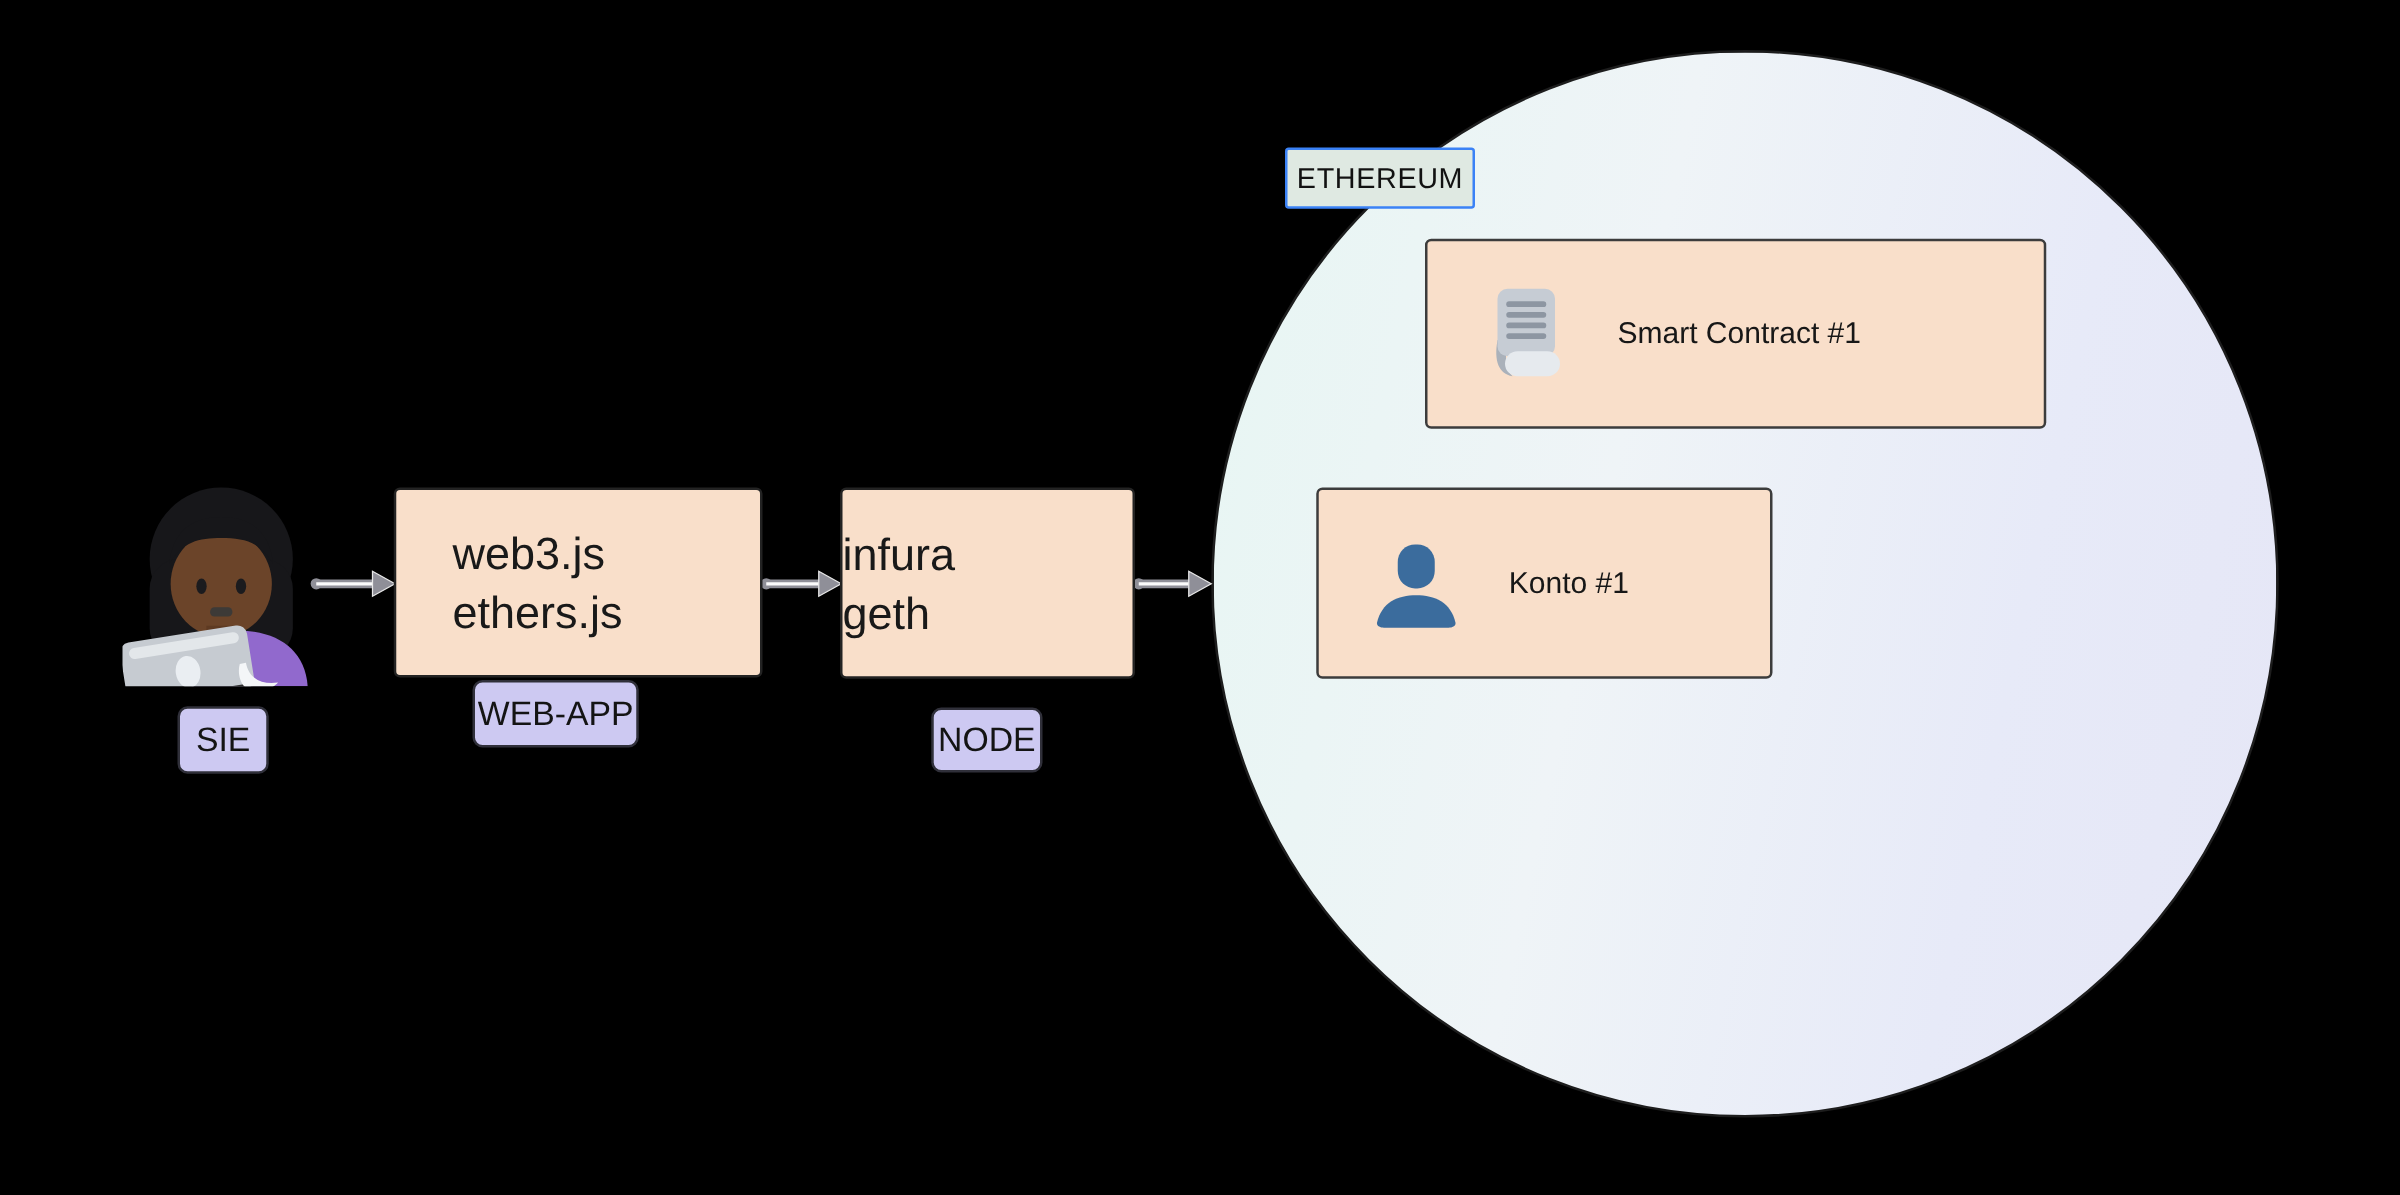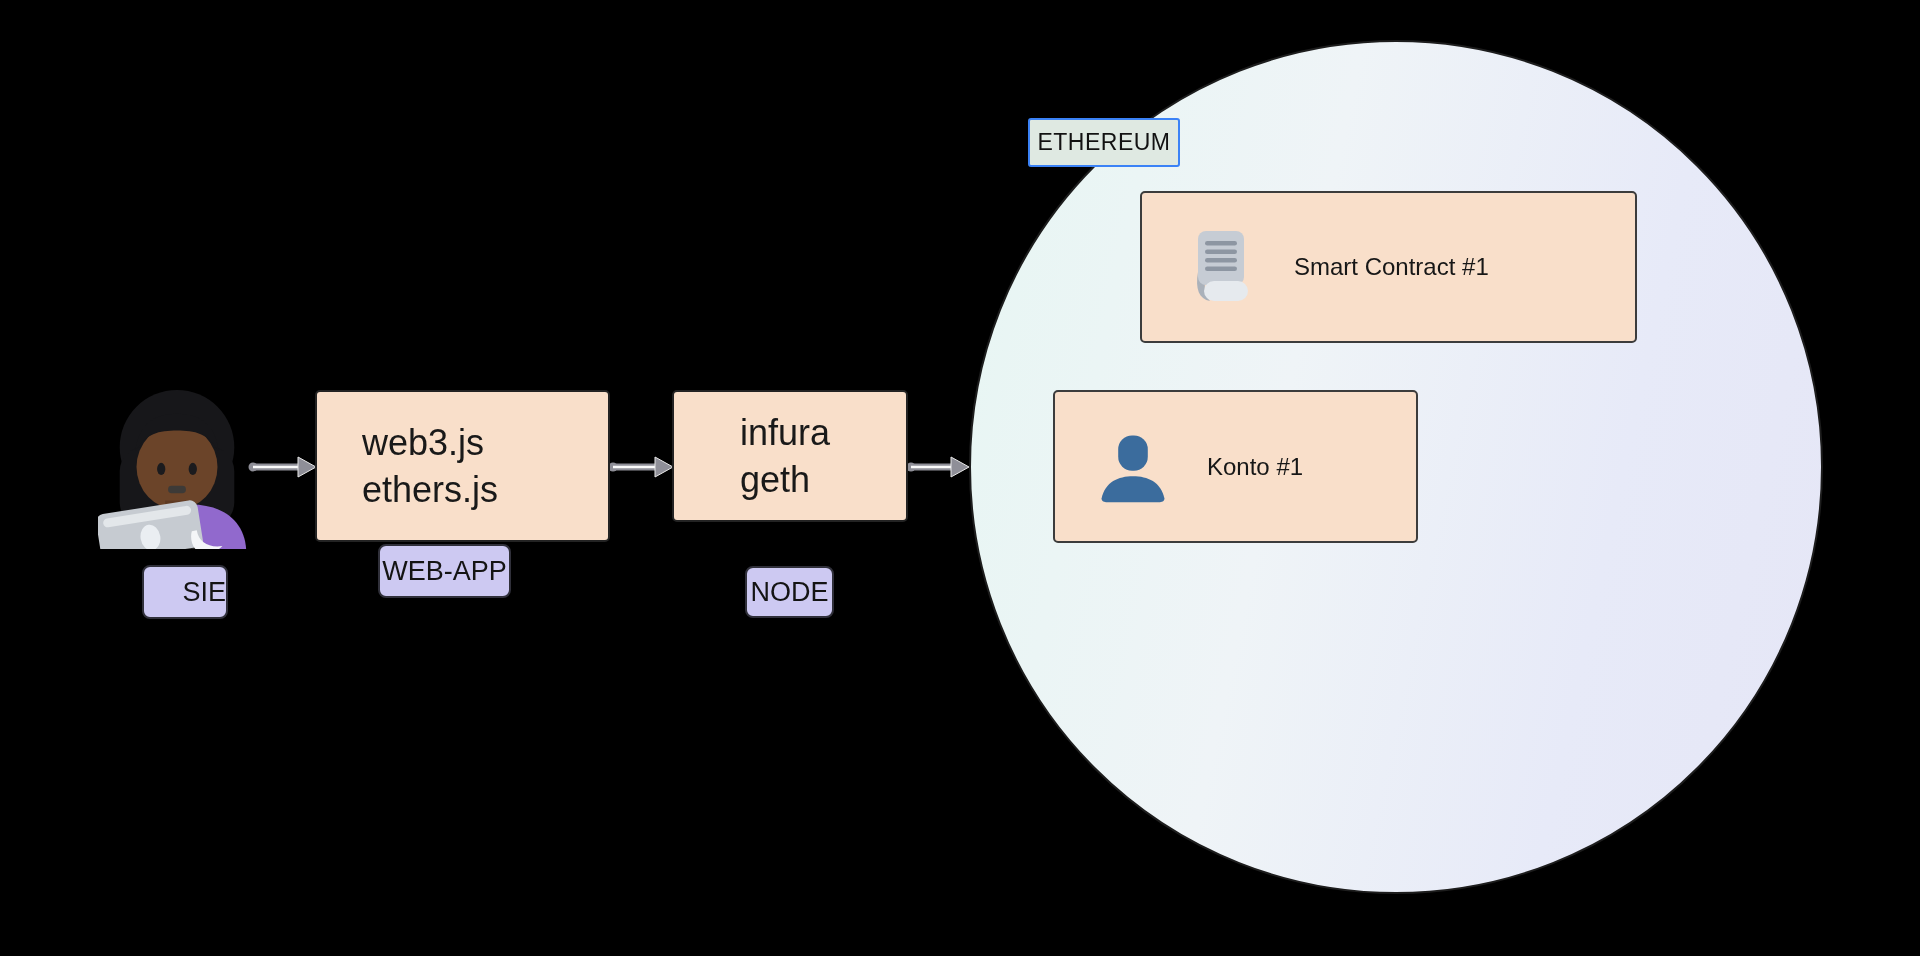--- a/index.html
+++ b/index.html
@@ -13,28 +13,28 @@
     border-radius:50%; border:2px solid #1d1d1d; box-sizing:border-box;
     background: linear-gradient(102deg, #e7f6f3 0%, #eff4f7 38%, #e7eaf8 72%, #e5e6f6 100%);
   }
   
   .pbox {
     position:absolute; background:#f9dfca; border:2px solid #232323; border-radius:5px;
     box-sizing:border-box; display:flex; align-items:center; color:#191919;
   }
   .pbox .lines { font-size:36px; line-height:47px; text-align:left; }
   .pbox.web-app { left:315px; top:390px; width:295px; height:152px; padding-left:45px; }
-  .pbox.node    { left:672px; top:390px; width:236px; height:132px; padding-left:66px; }
+  .pbox.node    { left:672px; top:390px; width:236px; height:153px; }
   
   .tag {
     position:absolute; background:#cdc9f2; border:2px solid #30303a; border-radius:8px;
     box-sizing:border-box; display:flex; align-items:center; justify-content:center;
     font-size:27px; color:#141414;
   }
-  .tag.sie     { left:142px; top:565px; width:86px;  height:54px;justify-content:flex-end; }
+  .tag.sie     { left:142px; top:565px; width:73px;  height:54px; }
   .tag.web-app { left:378px; top:544px; width:133px; height:54px; }
   .tag.node    { left:745px; top:566px; width:89px;  height:52px; }
   .tag.ethereum {
     left:1028px; top:118px; width:152px; height:49px;
     background:#dfe9e2; border:2px solid #3b82f6; border-radius:3px;
     font-size:23px; letter-spacing:0.5px; color:#121212;
   }
   
   .member {
     position:absolute; background:#f9dfca; border:2px solid #3c3c3c; border-radius:5px;

